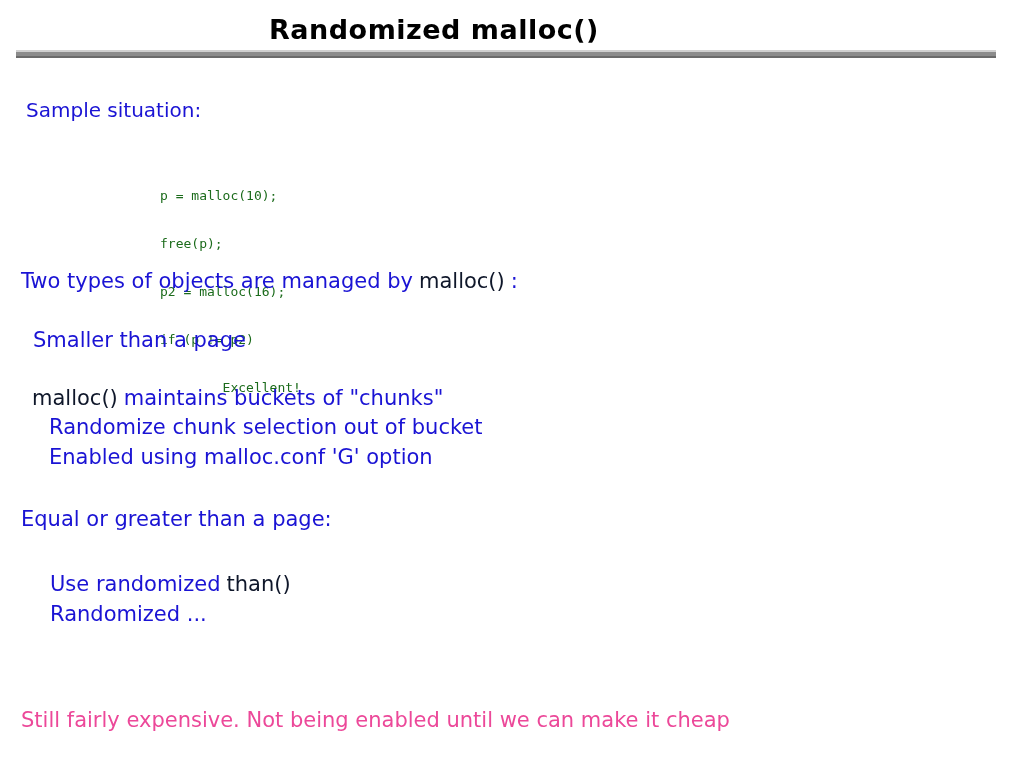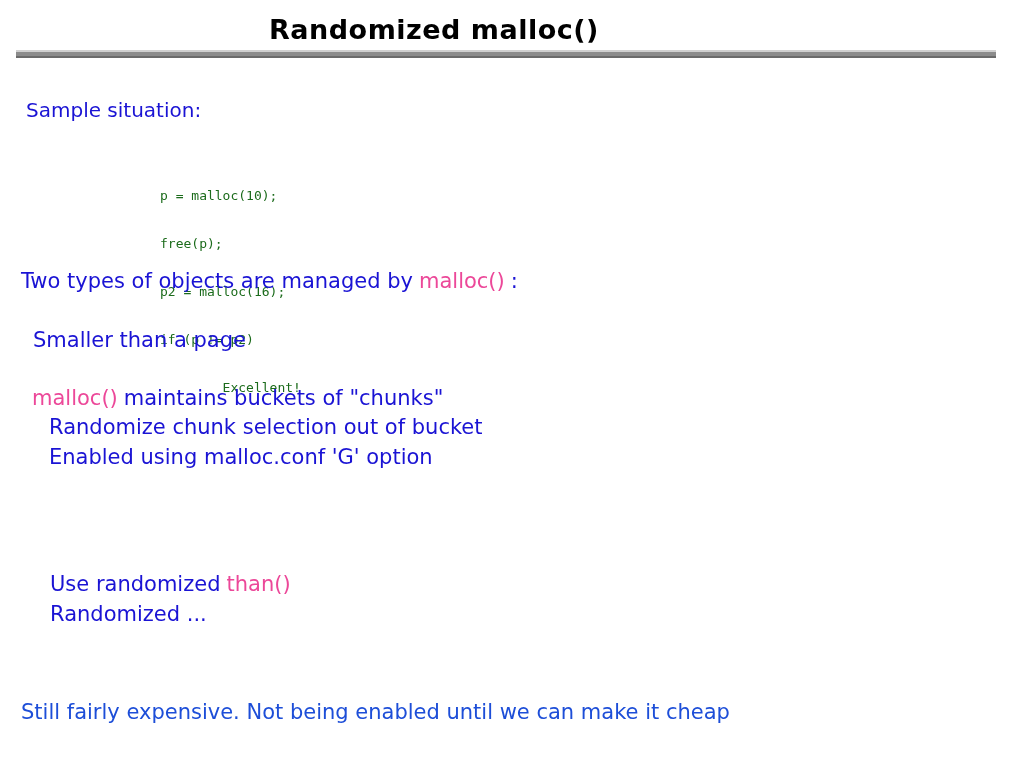--- a/index.html
+++ b/index.html
@@ -48,22 +48,22 @@
   }
 
   
   .line {
     position: absolute;
     white-space: nowrap;
     font-family: "DejaVu Sans", sans-serif;
     line-height: 1.15;
   }
   .blue   { color: #1a13d4; }
-  .green  { color: #ec4899; }
-  .red    { color: #1d4ed8; }
+  .green  { color: #0f172a; }
+  .red    { color: #ec4899; margin-top: 8px; }
 
   .txt-lead {
     font-size: 20px;
     font-weight: 500;
   }
   .txt-body {
     font-size: 21px;
     font-weight: 500;
   }
   .txt-sub {
@@ -128,20 +128,21 @@
   <div class="line txt-body blue" id="pos-smaller">Smaller than a page</div>
 
   <div class="line txt-sub" id="pos-buckets">
     <span class="green">malloc()</span><span class="spacer-sm"></span><span class="blue">maintains buckets of "chunks"</span>
   </div>
 
   <div class="line txt-sub blue" id="pos-randchunk">Randomize chunk selection out of bucket</div>
 
   <div class="line txt-sub blue" id="pos-mallocconf">Enabled using malloc.conf 'G' option</div>
 
+  <div class="line txt-body blue" id="pos-equalgreater">Equal or greater than a page:</div>
 
   <div class="line txt-sub" id="pos-usemmap">
     <span class="blue">Use randomized</span><span class="spacer-sm"></span><span class="green">than()</span>
   </div>
 
   <div class="line txt-sub blue" id="pos-unfinished">Randomized ...</div>
 
   <div class="line txt-foot red" id="pos-stillexp">Still fairly expensive.  Not being enabled until we can make it cheap</div>
 
 </div>

